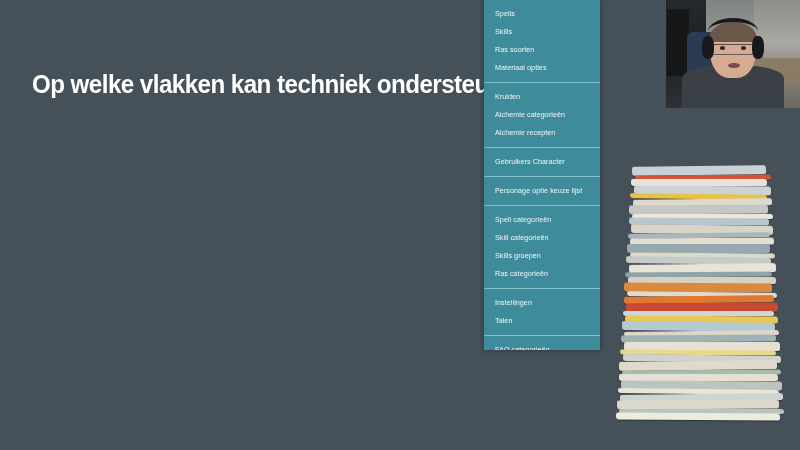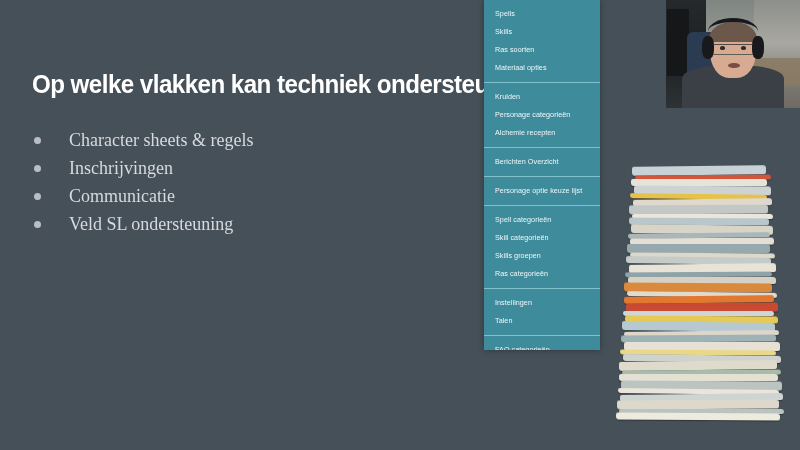--- a/index.html
+++ b/index.html
@@ -216,38 +216,20 @@
 </style>
 </head>
 <body>
 
 <div id="screen">
 
   <div id="slide">
 
     <div id="slide-title">Op welke vlakken kan techniek ondersteunen?</div>
 
-    <ul id="bullet-list">
-      <li>
-        <span class="bullet"></span>
-        <span>Character sheets &amp; regels</span>
-      </li>
-      <li>
-        <span class="bullet"></span>
-        <span>Inschrijvingen</span>
-      </li>
-      <li>
-        <span class="bullet"></span>
-        <span>Communicatie</span>
-      </li>
-      <li>
-        <span class="bullet"></span>
-        <span>Veld SL ondersteuning</span>
-      </li>
-    </ul>
 
     <div id="paper-stack">
         <div class="layer" style="top: 0px; height: 9px; background: rgb(200, 210, 214); left: 16px; right: 18px; transform: rotate(-0.7deg);"></div>
         <div class="layer" style="top: 8.5px; height: 5px; background: rgb(210, 86, 58); left: 18.5789px; right: 13.6316px; transform: rotate(-0.35deg);"></div>
         <div class="layer" style="top: 13px; height: 7px; background: rgb(232, 227, 216); left: 15.1579px; right: 17.2632px; transform: rotate(0deg);"></div>
         <div class="layer" style="top: 19.5px; height: 9px; background: rgb(205, 211, 211); left: 17.7368px; right: 12.8947px; transform: rotate(0.35deg);"></div>
         <div class="layer" style="top: 28px; height: 5px; background: rgb(230, 194, 74); left: 14.3158px; right: 16.5263px; transform: rotate(0.7deg);"></div>
         <div class="layer" style="top: 32.5px; height: 7px; background: rgb(222, 217, 204); left: 16.8947px; right: 12.1579px; transform: rotate(-0.7deg);"></div>
         <div class="layer" style="top: 39px; height: 9px; background: rgb(195, 199, 197); left: 13.4737px; right: 15.7895px; transform: rotate(-0.35deg);"></div>
         <div class="layer" style="top: 47.5px; height: 5px; background: rgb(233, 230, 220); left: 16.0526px; right: 11.4211px; transform: rotate(0deg);"></div>
@@ -288,26 +270,26 @@
 
       <div class="menu-group">
         <span class="menu-item">Spells</span>
         <span class="menu-item">Skills</span>
         <span class="menu-item">Ras soorten</span>
         <span class="menu-item">Materiaal opties</span>
       </div>
 
       <div class="menu-group">
         <span class="menu-item">Kruiden</span>
-        <span class="menu-item">Personage categorieën</span>
+        <span class="menu-item">Alchemie categorieën</span>
         <span class="menu-item">Alchemie recepten</span>
       </div>
 
       <div class="menu-group">
-        <span class="menu-item">Berichten Overzicht</span>
+        <span class="menu-item">Gebruikers Character</span>
       </div>
 
       <div class="menu-group">
         <span class="menu-item">Personage optie keuze lijst</span>
       </div>
 
       <div class="menu-group">
         <span class="menu-item">Spell categorieën</span>
         <span class="menu-item">Skill categorieën</span>
         <span class="menu-item">Skills groepen</span>

